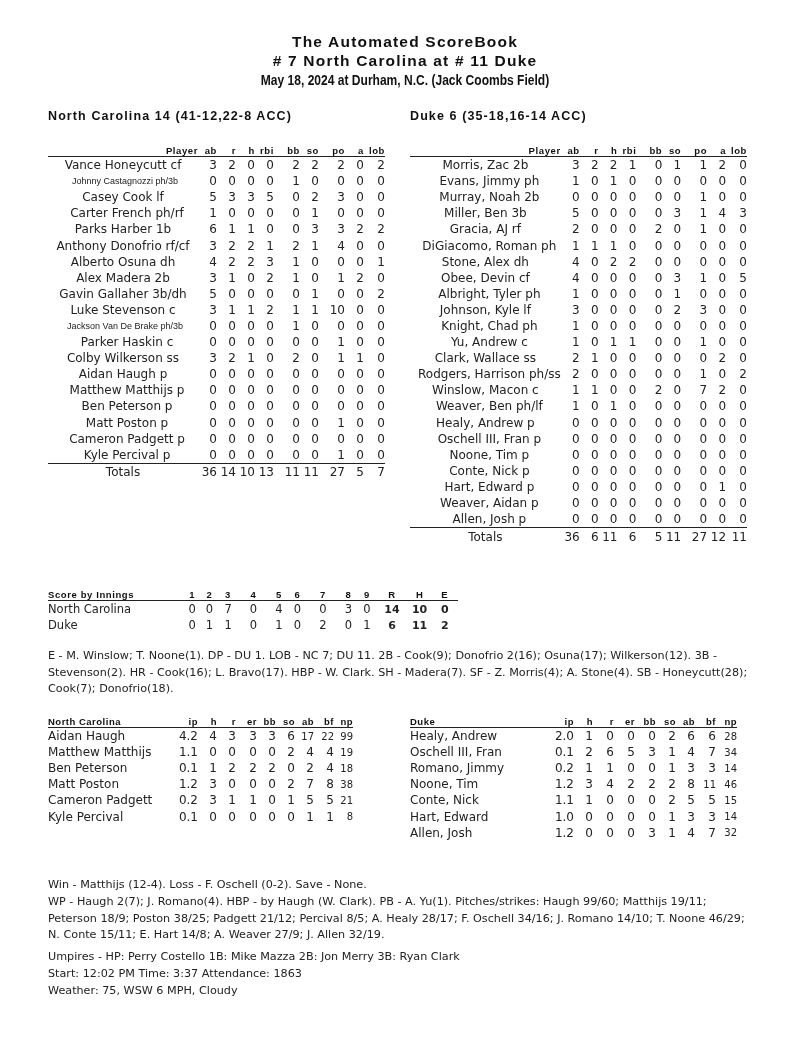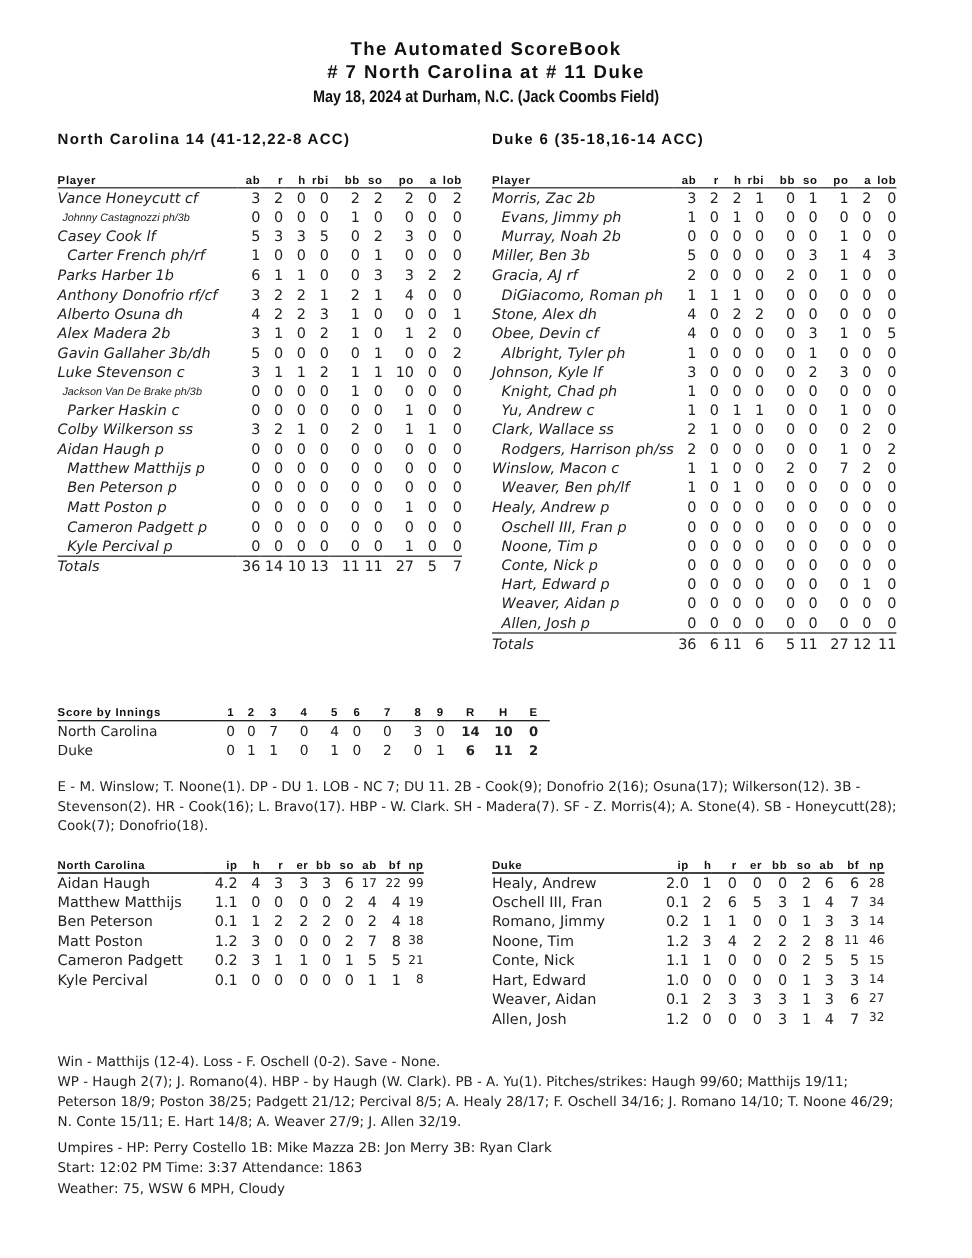--- a/index.html
+++ b/index.html
@@ -5,23 +5,23 @@
   html, body { margin:0; padding:0; background:#fff; }
   body { width:810px; height:1048px; position:relative; overflow:hidden; color:#111; font-family:"DejaVu Sans", sans-serif; }
   .hdr { position:absolute; left:0; width:810px; text-align:center; font-family:"Liberation Sans", sans-serif; font-weight:bold; color:#111; }
   .h1 { top:33px; font-size:15.5px; letter-spacing:1.2px; }
   .h2 { top:52px; font-size:15.5px; letter-spacing:1.2px; }
   .h3 { top:72px; font-size:14px; transform:scaleX(0.86); }
   .team-title { position:absolute; top:109px; font-family:"Liberation Sans", sans-serif; font-weight:bold; font-size:12.5px; letter-spacing:1.1px; }
   table { border-collapse:collapse; position:absolute; }
   td, th { padding:0; white-space:nowrap; }
   .box th { font-family:"Liberation Sans", sans-serif; font-size:9.5px; font-weight:bold; letter-spacing:0.6px; height:13px; vertical-align:bottom; border-bottom:1.3px solid #222; text-align:right; }
-  .box th.name { text-align:left; }
+  .box th.name { text-align:right; }
   .box td { font-size:12px; height:16.1px; text-align:right; color:#222; }
-  .box td.name { text-align:left;font-style:italic; }
+  .box td.name { text-align:center; }
   .box td.sub { padding-left:8px; }
   .box td.tiny { font-size:9px; padding-left:4px; font-family:"Liberation Sans", sans-serif; }
   .box tr.last td { border-bottom:1.3px solid #222; }
   .box tr.tot td { height:17px; }
   .score th { font-family:"Liberation Sans", sans-serif; font-size:9.5px; font-weight:bold; letter-spacing:0.6px; border-bottom:1.3px solid #222; height:13px; vertical-align:bottom; text-align:center; }
   .score th.name { text-align:left; }
   .score td { font-size:11.5px; height:16px; text-align:center; color:#222; }
   .score td.name { text-align:left; }
   .score td.b { font-weight:bold; font-size:11px; }
   .notes { position:absolute; left:48px; font-size:11.2px; line-height:16.7px; color:#222; width:730px; }
@@ -898,32 +898,20 @@
         <td>0</td>
         <td>0</td>
         <td>0</td>
         <td>0</td>
         <td>1</td>
         <td>3</td>
         <td>3</td>
         <td class="np">14</td>
       </tr>
       <tr>
-        <td class="name">Weaver, Aidan</td>
-        <td>0.1</td>
-        <td>2</td>
-        <td>3</td>
-        <td>3</td>
-        <td>3</td>
-        <td>1</td>
-        <td>3</td>
-        <td>6</td>
-        <td class="np">27</td>
-      </tr>
-      <tr>
         <td class="name">Allen, Josh</td>
         <td>1.2</td>
         <td>0</td>
         <td>0</td>
         <td>0</td>
         <td>3</td>
         <td>1</td>
         <td>4</td>
         <td>7</td>
         <td class="np">32</td>

